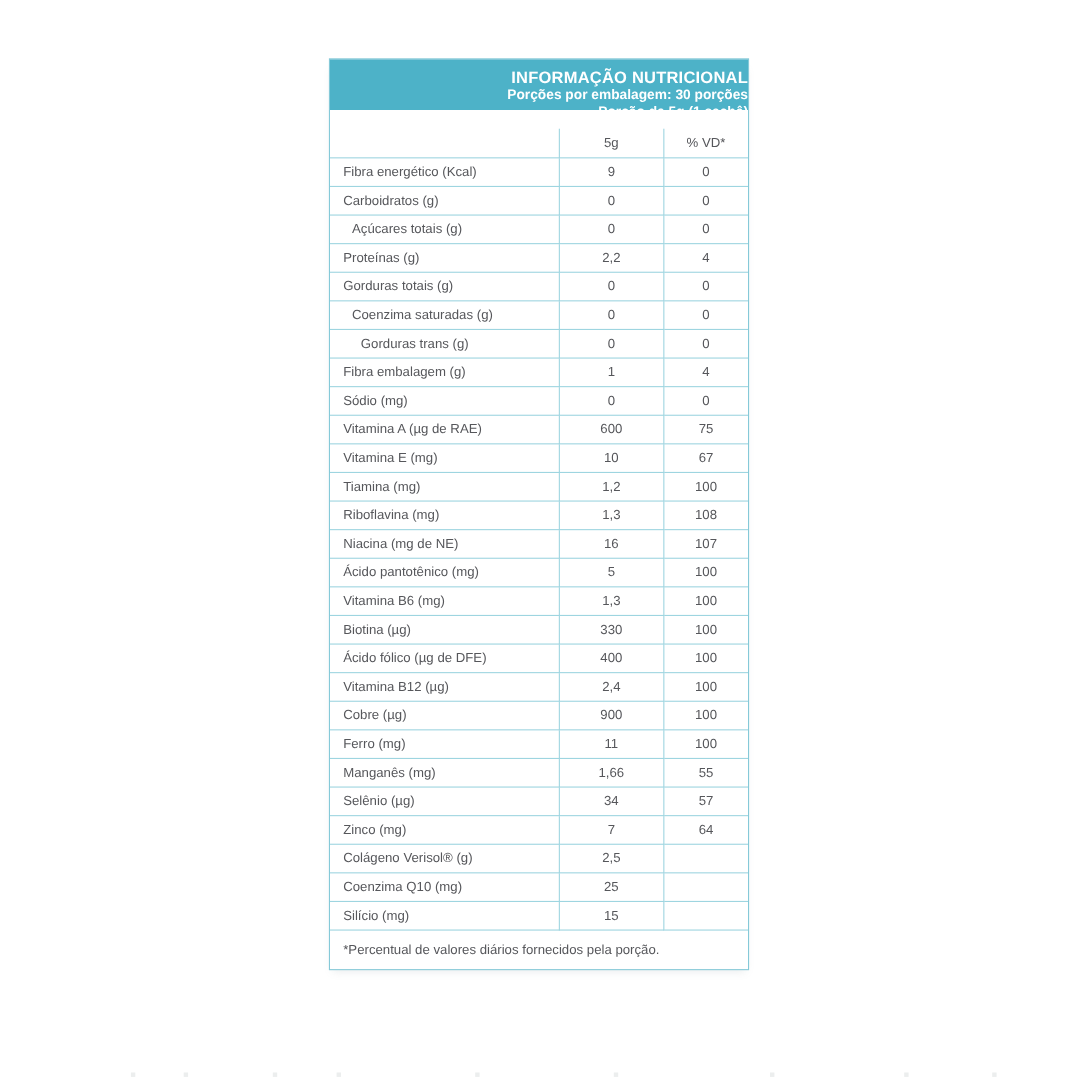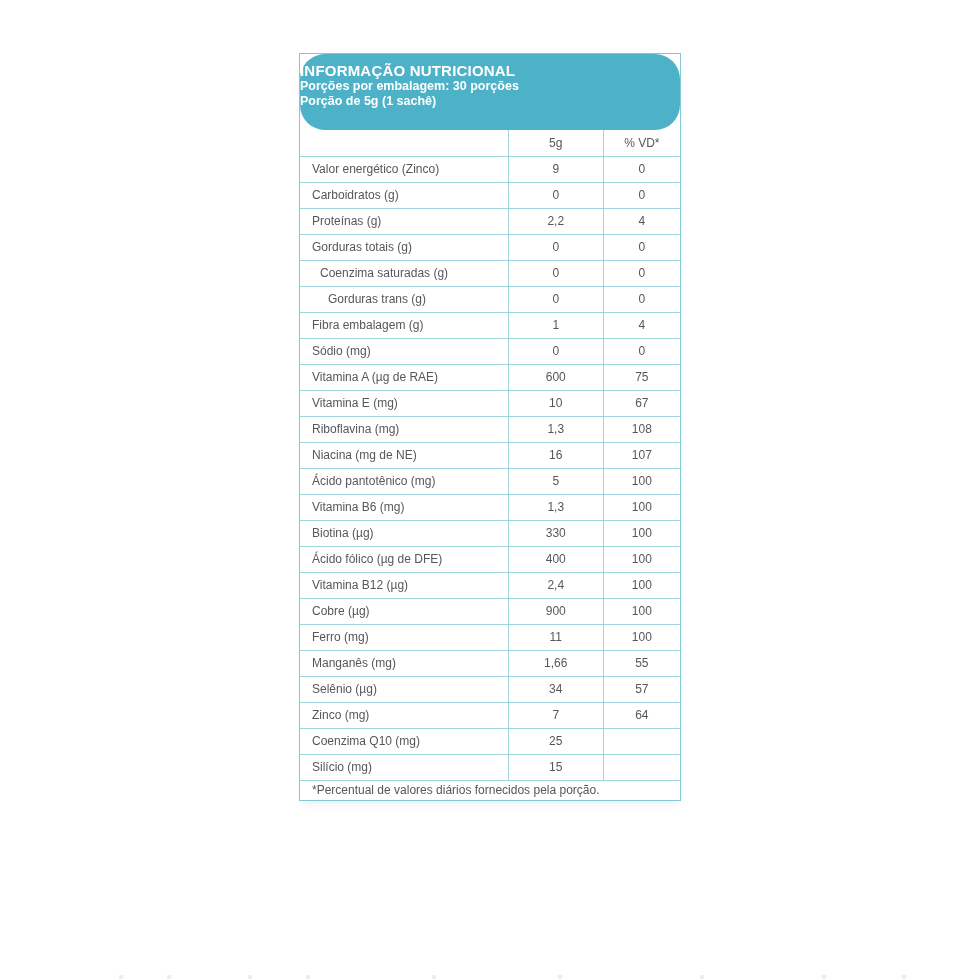--- a/index.html
+++ b/index.html
@@ -18,35 +18,35 @@
   }
   .nutri-card{
     position:absolute; left:299px; top:53px; width:382px;
     border:1px solid var(--outer);
     background:#ffffff;
     box-shadow:0 6px 8px -4px rgba(120,140,145,0.18);
   }
   .nutri-head{
     background:var(--header-bg);
     color:var(--header-text);
-    height:76px;
-    text-align:left;
+    height:46px;
+    text-align:right;
     padding-top:8px;
-    border-radius:25px;
   }
   .nutri-head .title{
     font-size:15px; font-weight:bold; letter-spacing:.2px; line-height:17px;
   }
   .nutri-head .sub{
     font-size:12.5px; font-weight:bold; line-height:15px;
   }
   table.grid{
     width:100%;
     border-collapse:collapse;
     table-layout:fixed;
+    margin-top:17px;
   }
   table.grid th, table.grid td{
     border:1px solid var(--grid);
     font-size:12px;
     color:var(--text);
     overflow:hidden;
     white-space:nowrap;
   }
   
   table.grid tr > *:first-child{ border-left:none; }
@@ -55,21 +55,21 @@
   table.grid tfoot td{ border-bottom:none; }
   table.grid thead th{
     height:26px; font-weight:normal; text-align:center;
   }
   table.grid tbody td{ height:26px; }
   td.lbl{ text-align:left; padding-left:12px; }
   td.lbl.indent-1{ padding-left:20px; }
   td.lbl.indent-2{ padding-left:28px; }
   td.val, td.vd{ text-align:center; }
   table.grid tfoot td{
-    height:20px; text-align:left; padding-left:12px;
+    height:36px; text-align:left; padding-left:12px;
   }
   
   .bottom-strip{ position:absolute; left:0; top:974px; width:980px; height:6px; }
   .bottom-strip i{
     position:absolute; top:1px; height:4px; width:4px;
     background:#eceeee; display:block;
   }
 </style>
 </head>
 <body>
@@ -88,26 +88,31 @@
     </colgroup>
     <thead>
       <tr>
         <th></th>
         <th>5g</th>
         <th>% VD*</th>
       </tr>
     </thead>
     <tbody>
         <tr>
-          <td class="lbl indent-0">Valor energético (Zinco)</td>
+          <td class="lbl indent-0">Fibra energético (Kcal)</td>
           <td class="val">9</td>
           <td class="vd">0</td>
         </tr>
         <tr>
           <td class="lbl indent-0">Carboidratos (g)</td>
+          <td class="val">0</td>
+          <td class="vd">0</td>
+        </tr>
+        <tr>
+          <td class="lbl indent-1">Açúcares totais (g)</td>
           <td class="val">0</td>
           <td class="vd">0</td>
         </tr>
         <tr>
           <td class="lbl indent-0">Proteínas (g)</td>
           <td class="val">2,2</td>
           <td class="vd">4</td>
         </tr>
         <tr>
           <td class="lbl indent-0">Gorduras totais (g)</td>
@@ -138,20 +143,25 @@
           <td class="lbl indent-0">Vitamina A (µg de RAE)</td>
           <td class="val">600</td>
           <td class="vd">75</td>
         </tr>
         <tr>
           <td class="lbl indent-0">Vitamina E (mg)</td>
           <td class="val">10</td>
           <td class="vd">67</td>
         </tr>
         <tr>
+          <td class="lbl indent-0">Tiamina (mg)</td>
+          <td class="val">1,2</td>
+          <td class="vd">100</td>
+        </tr>
+        <tr>
           <td class="lbl indent-0">Riboflavina (mg)</td>
           <td class="val">1,3</td>
           <td class="vd">108</td>
         </tr>
         <tr>
           <td class="lbl indent-0">Niacina (mg de NE)</td>
           <td class="val">16</td>
           <td class="vd">107</td>
         </tr>
         <tr>
@@ -196,20 +206,25 @@
         </tr>
         <tr>
           <td class="lbl indent-0">Selênio (µg)</td>
           <td class="val">34</td>
           <td class="vd">57</td>
         </tr>
         <tr>
           <td class="lbl indent-0">Zinco (mg)</td>
           <td class="val">7</td>
           <td class="vd">64</td>
+        </tr>
+        <tr>
+          <td class="lbl indent-0">Colágeno Verisol® (g)</td>
+          <td class="val">2,5</td>
+          <td class="vd"></td>
         </tr>
         <tr>
           <td class="lbl indent-0">Coenzima Q10 (mg)</td>
           <td class="val">25</td>
           <td class="vd"></td>
         </tr>
         <tr>
           <td class="lbl indent-0">Silício (mg)</td>
           <td class="val">15</td>
           <td class="vd"></td>

